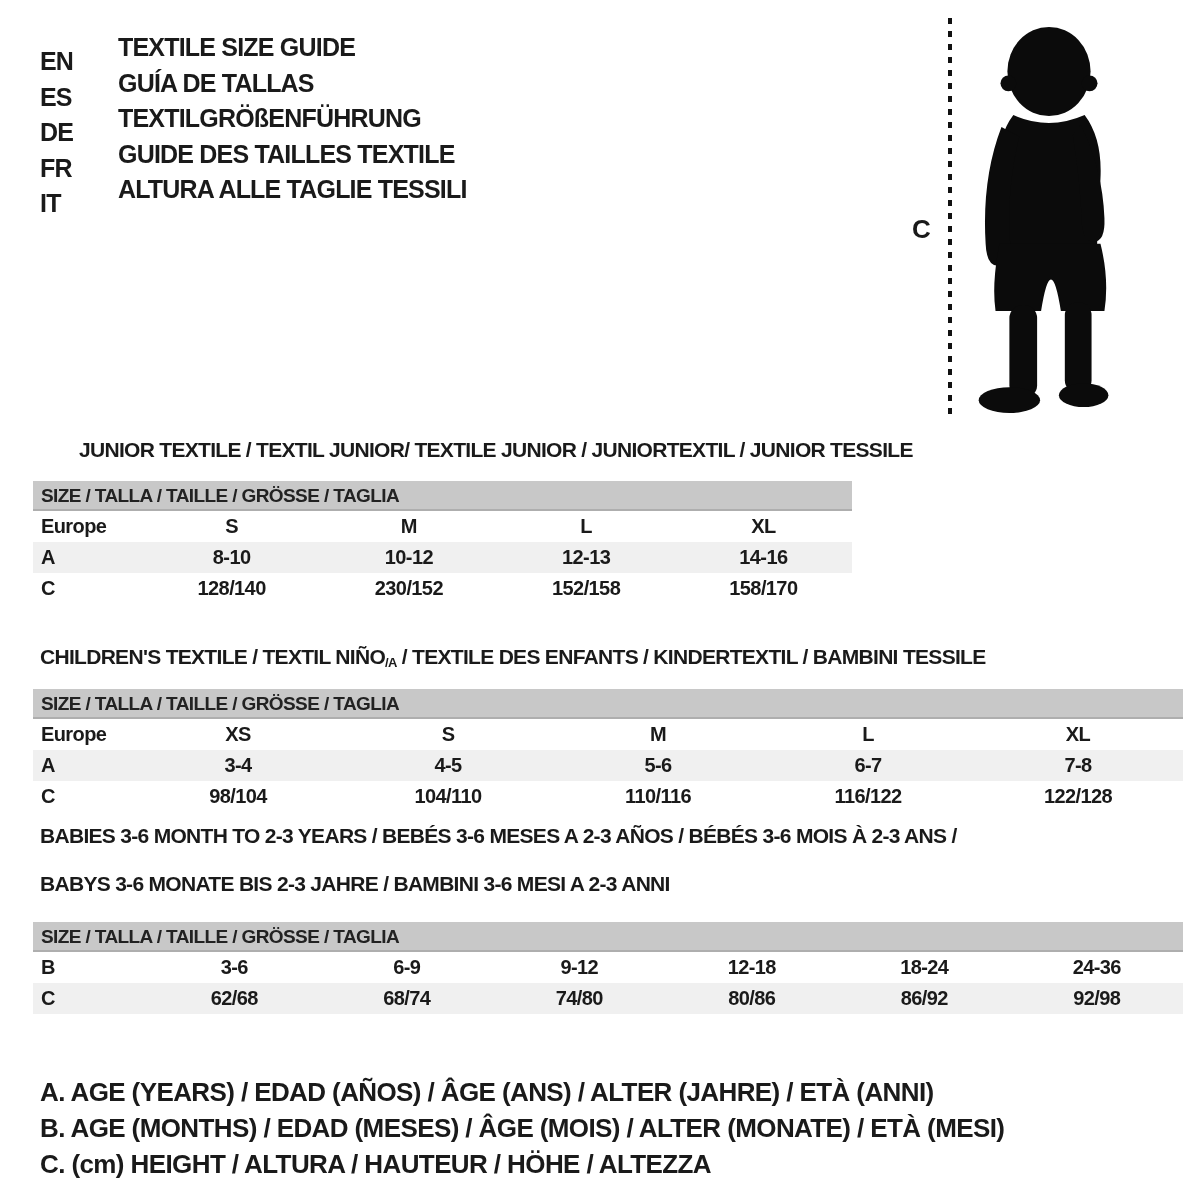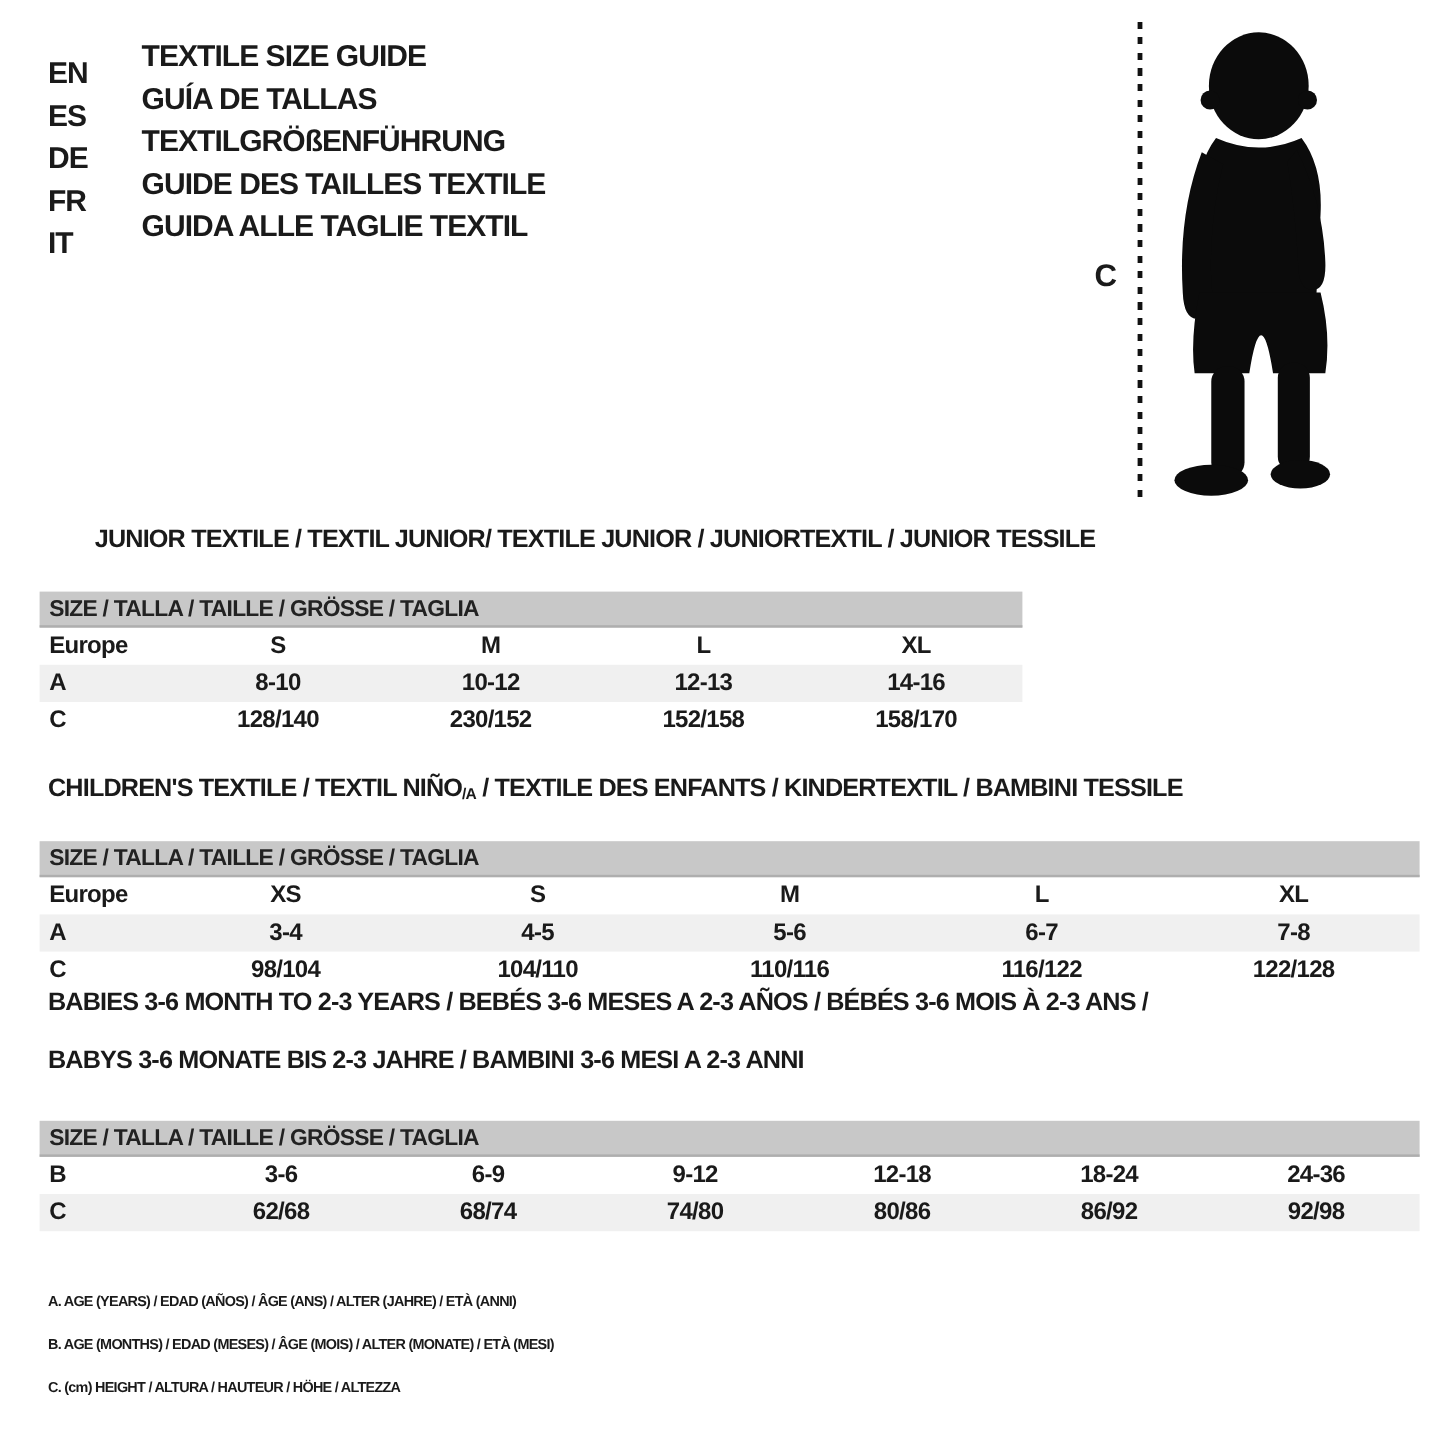--- a/index.html
+++ b/index.html
@@ -22,35 +22,35 @@
     background:repeating-linear-gradient(180deg,#111 0 6px,transparent 6px 13px);
   }
   #c-label { position:absolute; left:912px; top:214px; font-size:26px; font-weight:bold; }
   #baby { position:absolute; left:963px; top:20px; width:170px; height:396px; }
 
   
   .sec-title { position:absolute; left:40px; font-weight:bold; font-size:21px; letter-spacing:-0.7px; white-space:nowrap; }
   .sub-a { font-size:13px; position:relative; top:3px; }
 
   
-  .tbl { position:absolute;margin-top:12px; }
+  .tbl { position:absolute; }
   .thead {
     height:30px; line-height:30px; background:#c8c8c8; border-bottom:2px solid #aeaeae;
     font-weight:bold; font-size:19px; letter-spacing:-0.6px; padding-left:8px; color:#222;
   }
   .trow { display:grid; height:31px; align-items:center; font-weight:bold; font-size:20px; letter-spacing:-0.6px; }
   .trow.alt { background:#f0f0f0; }
   .cols4 { grid-template-columns:110px 1fr 1fr 1fr 1fr; }
   .cols5 { grid-template-columns:100px repeat(5,1fr); }
   .cols6 { grid-template-columns:115px repeat(6,1fr); }
   .rl { padding-left:8px; text-align:left; }
   .cl { text-align:center; }
 
   
-  .legend-line { position:absolute; left:40px; font-weight:bold; font-size:12px; letter-spacing:-0.6px; white-space:nowrap; }
+  .legend-line { position:absolute; left:40px; font-weight:bold; font-size:26px; letter-spacing:-0.6px; white-space:nowrap; }
 </style>
 </head>
 <body>
 
 <div id="canvas">
 
   <div id="langs">
     <div class="lang-row">
       <span class="lang-code">EN</span>
       <span class="lang-label">TEXTILE SIZE GUIDE</span>
@@ -62,21 +62,21 @@
     <div class="lang-row">
       <span class="lang-code">DE</span>
       <span class="lang-label">TEXTILGRÖßENFÜHRUNG</span>
     </div>
     <div class="lang-row">
       <span class="lang-code">FR</span>
       <span class="lang-label">GUIDE DES TAILLES TEXTILE</span>
     </div>
     <div class="lang-row">
       <span class="lang-code">IT</span>
-      <span class="lang-label">GUIDA ALLE TAGLIE TEXTIL</span>
+      <span class="lang-label">ALTURA ALLE TAGLIE TESSILI</span>
     </div>
   </div>
 
   <div id="dash-line"></div>
   <div id="c-label" class="b">C</div>
   <svg id="baby" viewBox="0 0 170 400" aria-hidden="true">
     <g fill="#0b0b0b">
       <ellipse cx="86" cy="52" rx="42" ry="45"></ellipse>
       <circle cx="45" cy="64" r="8"></circle>
       <circle cx="127" cy="64" r="8"></circle>

